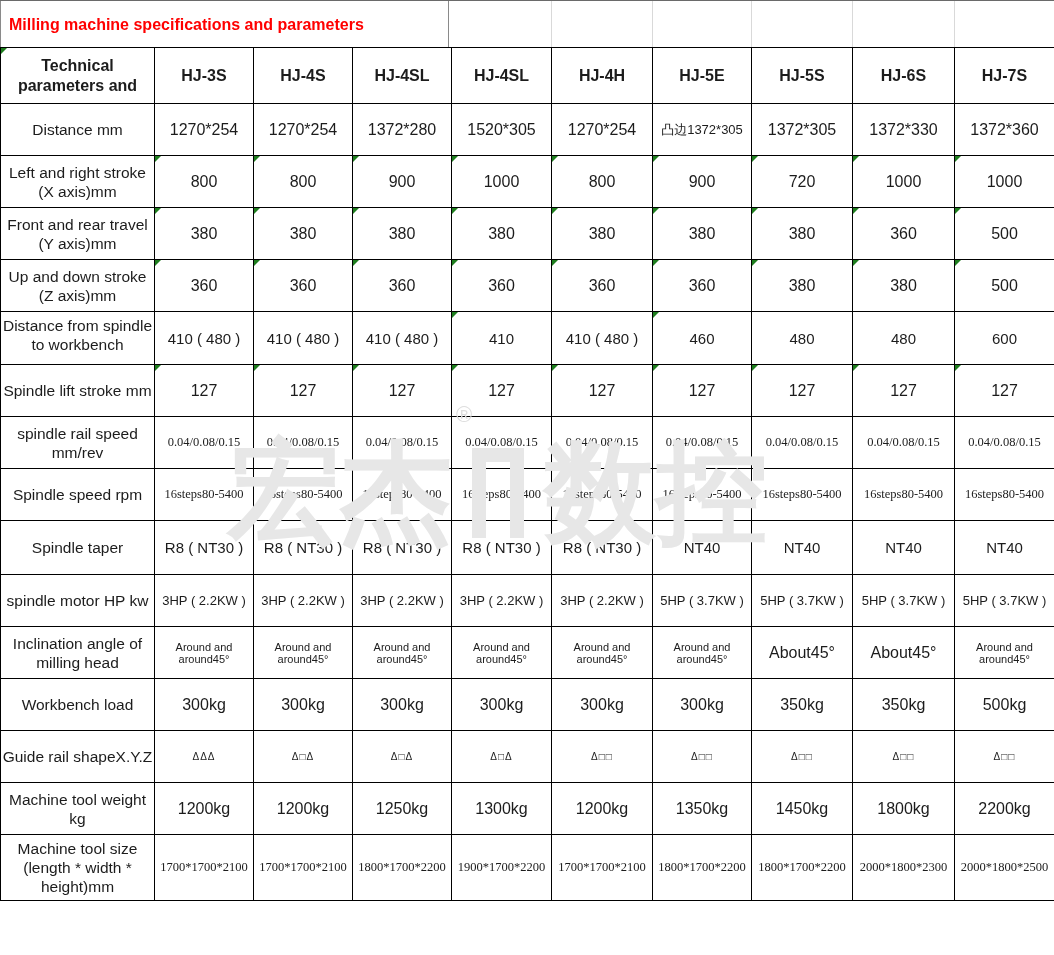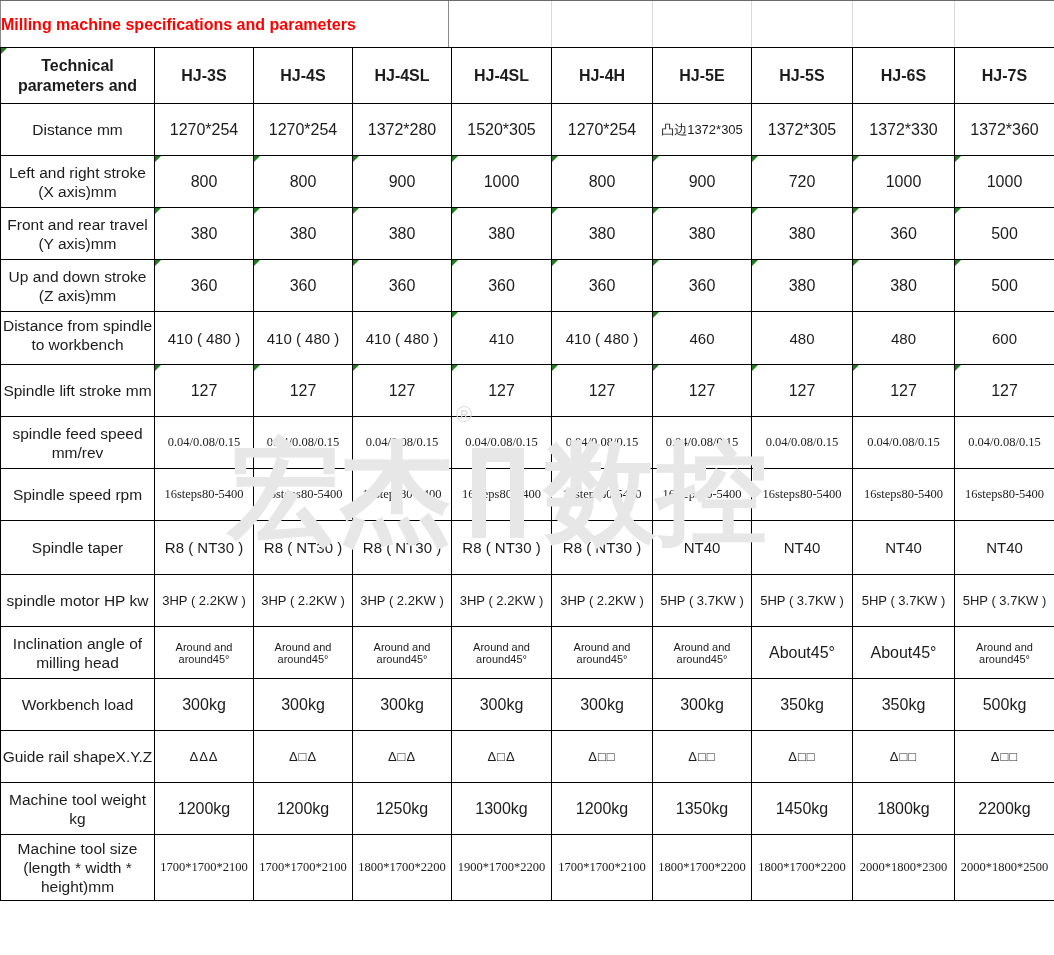--- a/index.html
+++ b/index.html
@@ -9,21 +9,21 @@
     font-family:"Liberation Sans","DejaVu Sans",sans-serif;
   }
   
   .title-strip{
     position:absolute;left:0;top:0;width:1054px;height:47px;
     box-sizing:border-box;border-top:1px solid #6a6a6a;
   }
   .title-cell{
     position:absolute;left:0;top:0;width:449px;height:47px;
     box-sizing:border-box;border-left:1px solid #8a8a8a;border-right:1px solid #8a8a8a;
-    display:flex;align-items:center;
+    display:flex;align-items:center;padding-left:8px;
     font-size:16px;font-weight:bold;color:#ff0000;
   }
   .title-gridline{
     position:absolute;top:0;height:46px;width:0;
     border-left:1px solid #d9d9d9;
   }
   
   table{
     position:absolute;left:0;top:47px;width:1054px;z-index:1;
     border-collapse:collapse;table-layout:fixed;background:transparent;
@@ -33,21 +33,21 @@
     text-align:center;vertical-align:middle;padding:0;
     font-weight:normal;color:#1c1c1c;background:transparent;
   }
   thead th{font-weight:bold;font-size:16px;line-height:20px;}
   th.rowlab{font-size:15.5px;line-height:19px;}
   .v16{font-size:16px;}
   .v15{font-size:15px;}
   .v13{font-size:13px;}
   .v12{font-size:12.5px;font-family:Liberation Serif, serif;}
   .v9{font-size:11px;}
-  .sym{font-size:13px;letter-spacing:1px;}
+  .sym{font-size:10px;letter-spacing:1px;}
   
   .tri::before{
     content:"";position:absolute;left:0;top:0;width:0;height:0;
     border-top:6px solid #1e7e1e;border-right:6px solid transparent;
   }
   
   .cliplab .clipbox{
     height:52px;overflow:hidden;line-height:19px;padding-top:4px;
     box-sizing:border-box;display:block;
   }
@@ -183,21 +183,21 @@
         <td class="v16 tri">127</td>
         <td class="v16 tri">127</td>
         <td class="v16 tri">127</td>
         <td class="v16 tri">127</td>
         <td class="v16 tri">127</td>
         <td class="v16 tri">127</td>
         <td class="v16 tri">127</td>
         <td class="v16 tri">127</td>
       </tr>
       <tr style="height: 52px;">
-        <th class="rowlab">spindle feed speed mm/rev</th>
+        <th class="rowlab">spindle rail speed mm/rev</th>
         <td class="v12">0.04/0.08/0.15</td>
         <td class="v12">0.04/0.08/0.15</td>
         <td class="v12">0.04/0.08/0.15</td>
         <td class="v12">0.04/0.08/0.15</td>
         <td class="v12">0.04/0.08/0.15</td>
         <td class="v12">0.04/0.08/0.15</td>
         <td class="v12">0.04/0.08/0.15</td>
         <td class="v12">0.04/0.08/0.15</td>
         <td class="v12">0.04/0.08/0.15</td>
       </tr>

